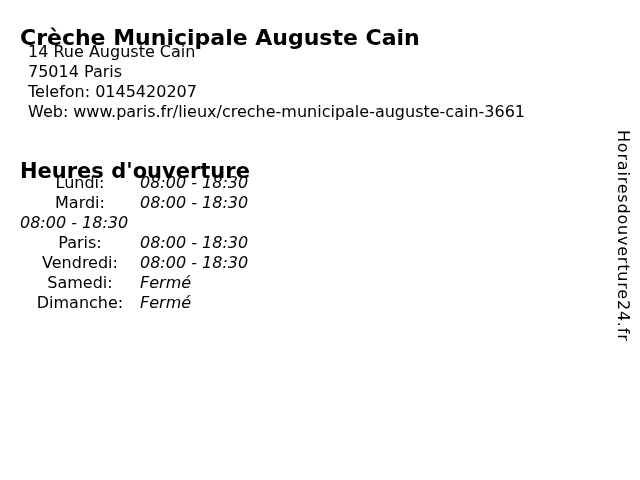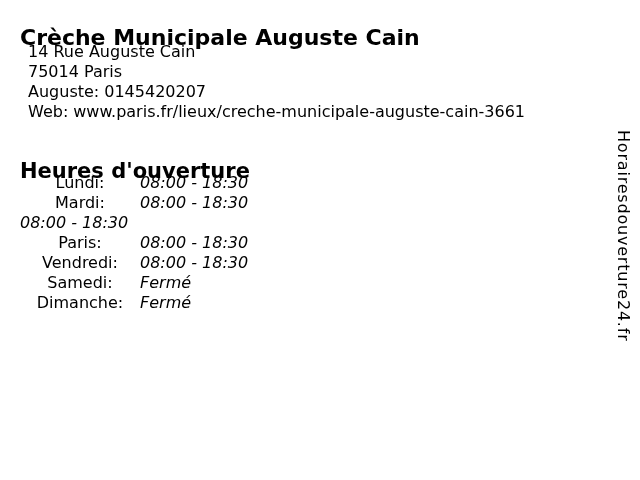--- a/index.html
+++ b/index.html
@@ -74,21 +74,21 @@
 </style>
 </head>
 <body>
 
 <h1 class="page-title">Crèche Municipale Auguste Cain</h1>
 
 <div class="contact-block">
   <div class="contact-line">14 Rue Auguste Cain</div>
   <div class="contact-line">75014 Paris</div>
   <div class="contact-line">
-    <span>Auguste:</span><span class="value">0145420207</span>
+    <span>Telefon:</span><span class="value">0145420207</span>
   </div>
   <div class="contact-line">
     <span>Web:</span><span class="value">www.paris.fr/lieux/creche-municipale-auguste-cain-3661</span>
   </div>
 </div>
 
 <h2 class="hours-heading">Heures d'ouverture</h2>
 
 <div class="hours-table">
   <div class="hours-row">

